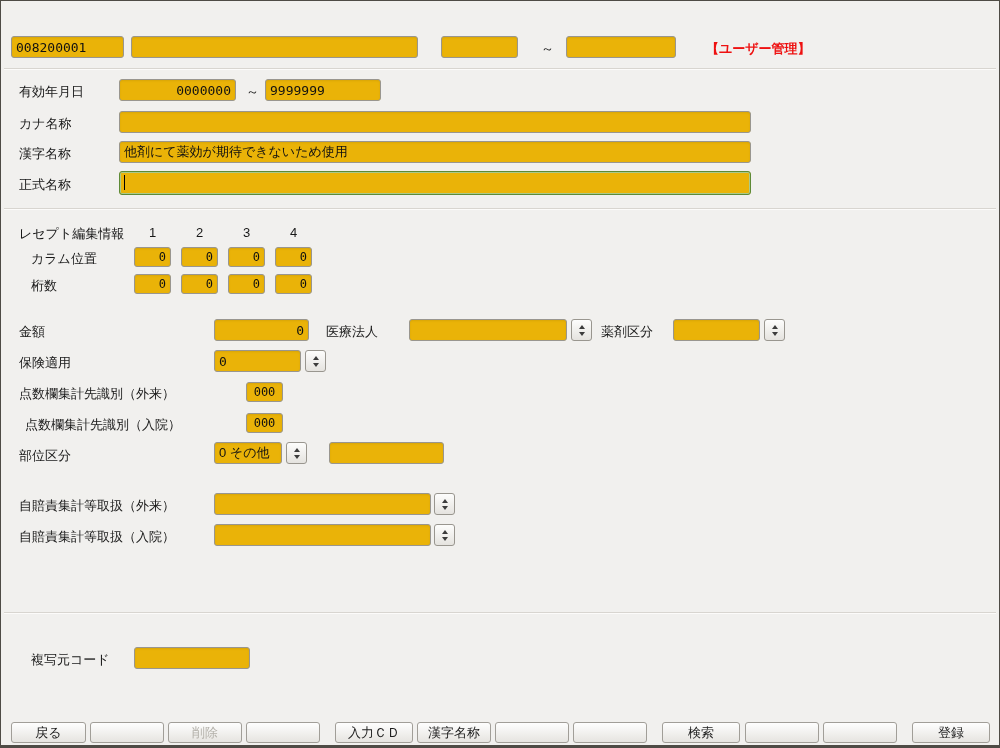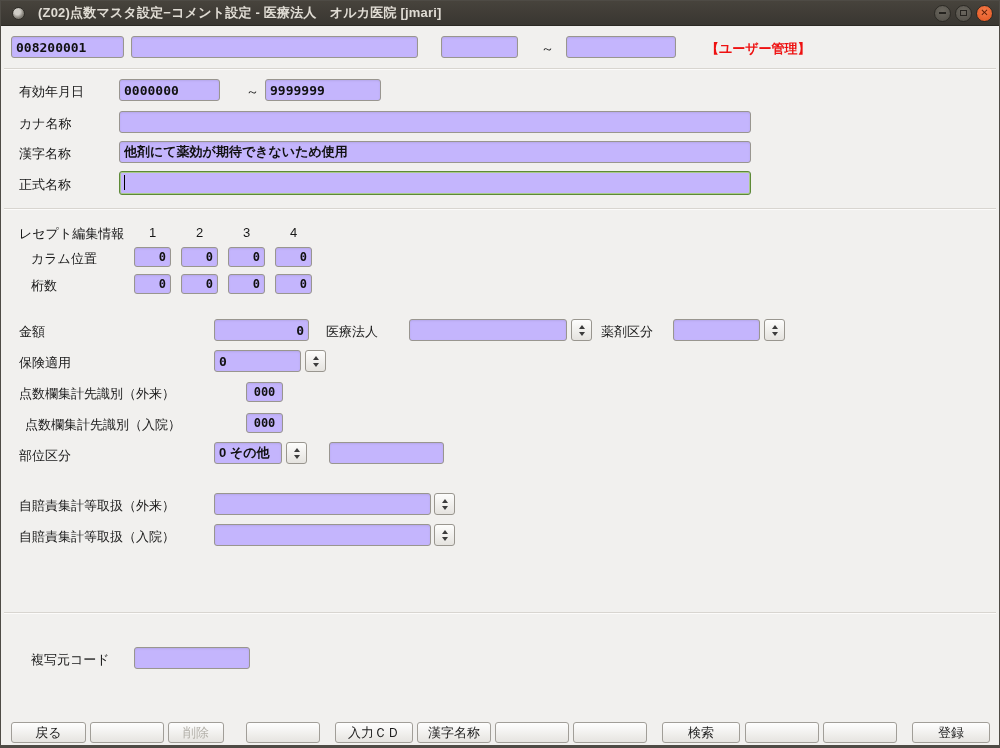--- a/index.html
+++ b/index.html
@@ -42,25 +42,24 @@
     background:radial-gradient(circle at 50% 35%, #f57c4a, #e1541f);
     color:#5d1d05;
   }
   .min-glyph { width:7px; height:2px; background:#25231f; }
   .max-glyph { width:7px; height:6px; border:1.5px solid #25231f; box-sizing:border-box; }
 
   
   .lbl { position:absolute; font-size:13px; color:#181818; white-space:nowrap; }
   .inp {
     position:absolute; height:22px; box-sizing:border-box;
-    background:#c4b5fd; border:1px solid #99968f; border-radius:3px;
+    background:#eab308; border:1px solid #99968f; border-radius:3px;
     box-shadow:inset 0 1px 2px rgba(0,0,0,0.08);
     font-size:13px; padding:0 4px; color:#111; outline:none;
     font-family:"Liberation Sans","DejaVu Sans",sans-serif;
-    font-weight:bold;
   }
   .mono { font-family:"DejaVu Sans Mono",monospace; }
   .num { text-align:right; }
   .ctr { text-align:center; padding:0 2px;margin-left:32px; }
   .small { height:20px; font-size:12px; }
   .focused {
     border:1px solid #5d8a36;
     box-shadow:inset 0 0 0 1px #a9ca8b;
     height:24px;
   }
@@ -90,47 +89,32 @@
     font-size:13px; color:#1c1c1c; text-align:center; line-height:19px;
     white-space:nowrap;
   }
   .btn.disabled { color:#b3b0a9; }
 </style>
 </head>
 <body>
 
 <div class="window">
 
-  <div class="titlebar">
-    <div class="app-icon"></div>
-    <div class="title-text">(Z02)点数マスタ設定−コメント設定 - 医療法人　オルカ医院  [jmari]</div>
-    <div class="win-controls">
-      <div class="win-btn">
-          <span class="min-glyph"></span>
-        </div>
-      <div class="win-btn">
-          <span class="max-glyph"></span>
-        </div>
-      <div class="win-btn close">
-          <span>✕</span>
-        </div>
-    </div>
-  </div>
 
   <input class="inp mono" style="left: 10px; top: 35px; width: 113px;" value="008200001">
   <input class="inp" style="left: 130px; top: 35px; width: 287px;" value="">
   <input class="inp" style="left: 440px; top: 35px; width: 77px;" value="">
   <span class="tilde" style="left:540px; top:39px;">～</span>
   <input class="inp" style="left: 565px; top: 35px; width: 110px;" value="">
   <span class="red-note" style="left:705px; top:39px;">【ユーザー管理】</span>
 
   <div class="sep" style="top:67px;"></div>
 
   <span class="lbl" style="left:18px; top:82px;">有効年月日</span>
-  <input class="inp mono" style="left: 118px; top: 78px; width: 101px;" value="0000000">
+  <input class="inp mono" style="left: 118px; top: 78px; width: 117px; text-align: right;" value="0000000">
   <span class="tilde" style="left:245px; top:82px;">～</span>
   <input class="inp mono" style="left: 264px; top: 78px; width: 116px;" value="9999999">
 
   <span class="lbl" style="left:18px; top:114px;">カナ名称</span>
   <input class="inp" style="left: 118px; top: 110px; width: 632px;" value="">
 
   <span class="lbl" style="left:18px; top:144px;">漢字名称</span>
   <input class="inp" style="left: 118px; top: 140px; width: 632px;" value="他剤にて薬効が期待できないため使用">
 
   <span class="lbl" style="left:18px; top:175px;">正式名称</span>
@@ -206,21 +190,21 @@
       <span class="tri-dn"></span>
     </div>
 
   <div class="sep" style="top:611px;"></div>
 
   <span class="lbl" style="left:30px; top:650px;">複写元コード</span>
   <input class="inp" style="left: 133px; top: 646px; width: 116px;" value="">
 
   <div class="btn" style="left:10px; width:75px;">戻る</div>
   <div class="btn" style="left:89px; width:74px;"></div>
-  <div class="btn disabled" style="left:167px; width:56px;">削除</div>
+  <div class="btn disabled" style="left:167px; width:74px;">削除</div>
   <div class="btn" style="left:245px; width:74px;"></div>
   <div class="btn" style="left:334px; width:78px;">入力ＣＤ</div>
   <div class="btn" style="left:416px; width:74px;">漢字名称</div>
   <div class="btn" style="left:494px; width:74px;"></div>
   <div class="btn" style="left:572px; width:74px;"></div>
   <div class="btn" style="left:661px; width:78px;">検索</div>
   <div class="btn" style="left:744px; width:74px;"></div>
   <div class="btn" style="left:822px; width:74px;"></div>
   <div class="btn" style="left:911px; width:78px;">登録</div>
 

